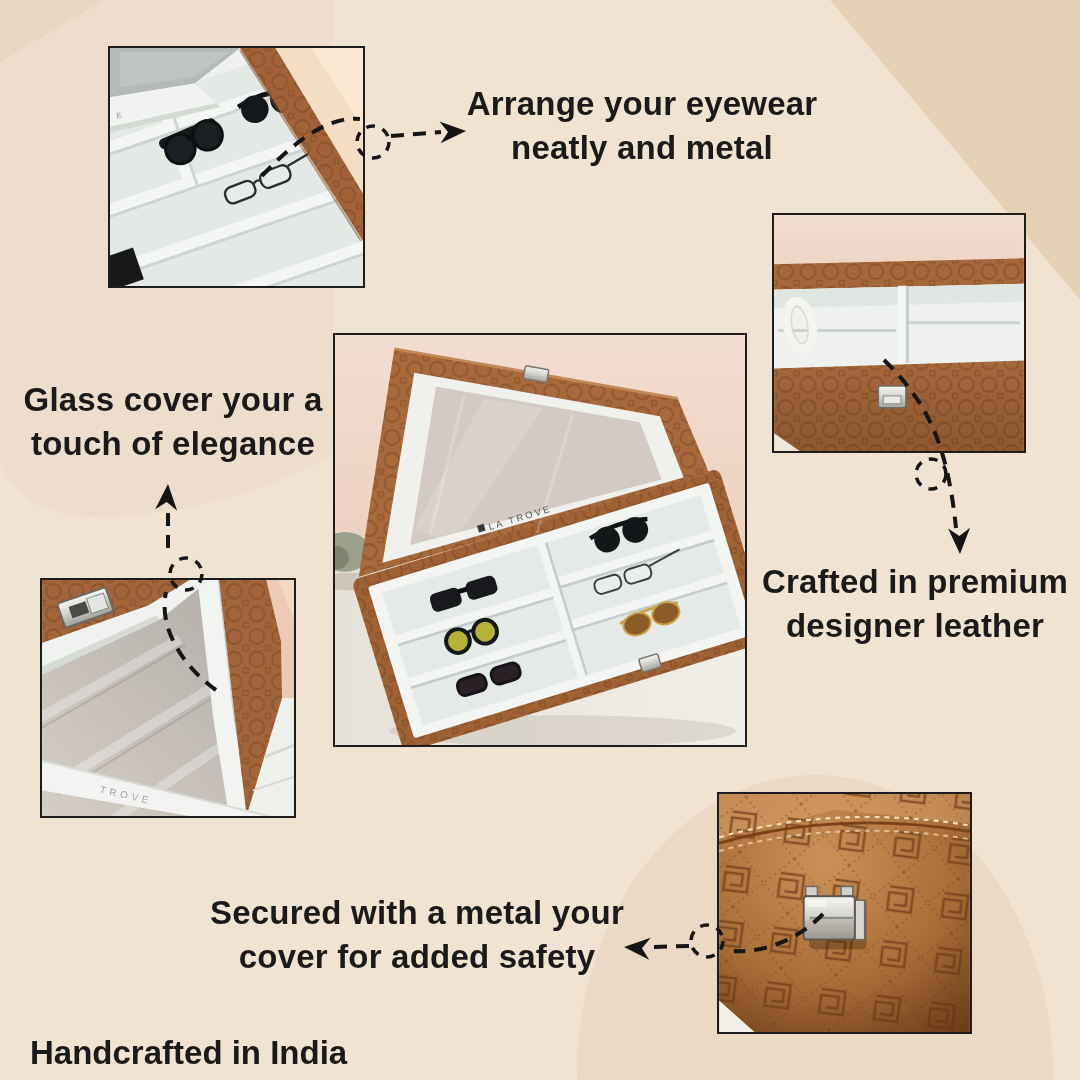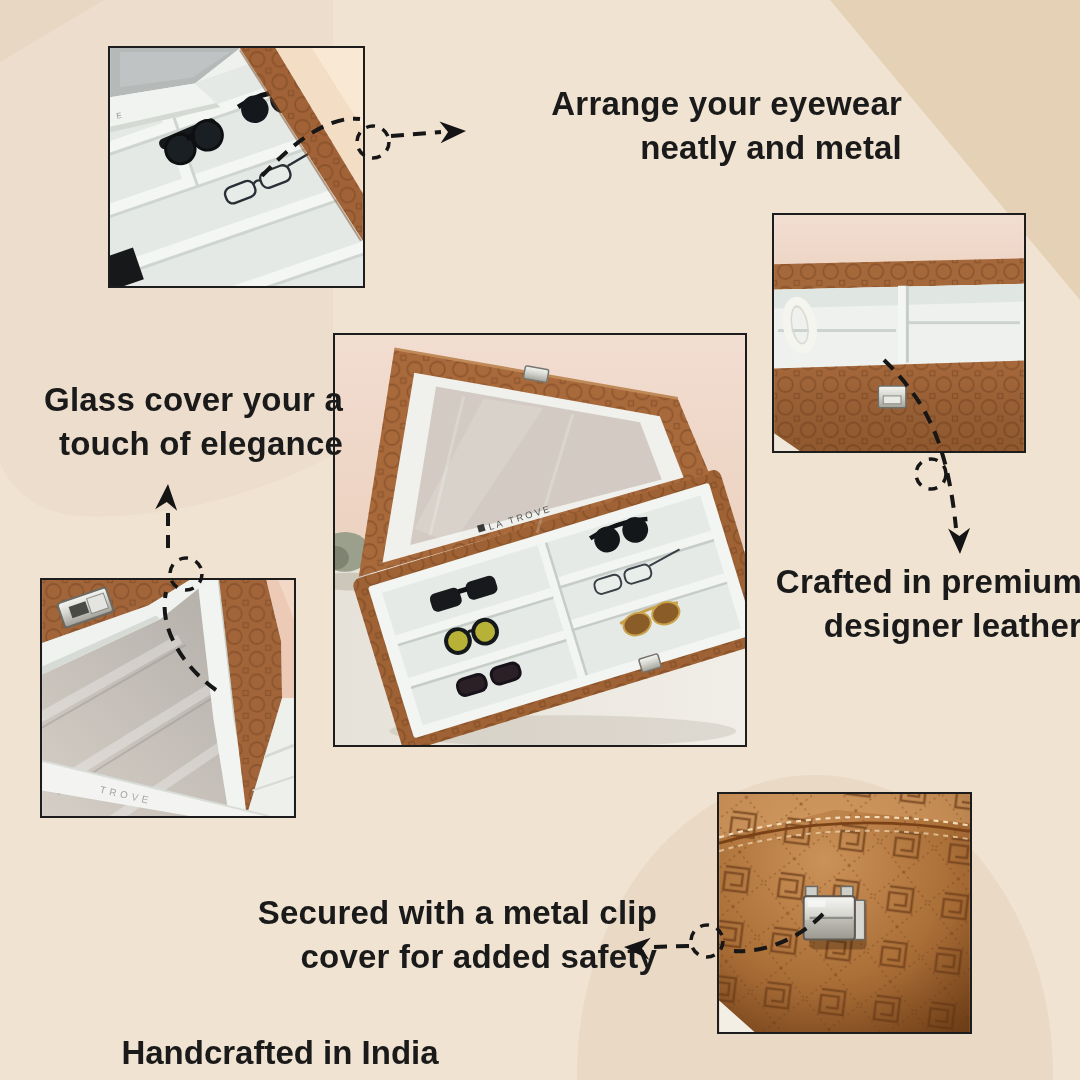--- a/index.html
+++ b/index.html
@@ -5,23 +5,23 @@
   html,body{margin:0;padding:0;background:#d8cbb8;}
   .canvas{position:relative;width:1080px;height:1080px;overflow:hidden;
     background:#f0e3d2;font-family:"Liberation Sans","DejaVu Sans",sans-serif;}
   .bg-svg,.arrow-svg{position:absolute;left:0;top:0;width:1080px;height:1080px;}
   .bg-svg{z-index:0;}
   .arrow-svg{z-index:3;pointer-events:none;}
   .photo{position:absolute;z-index:1;border:2.5px solid #1d1d1d;box-sizing:border-box;
     overflow:hidden;background:#eef1ee;}
   .photo svg{display:block;width:100%;height:100%;}
   .note{position:absolute;z-index:2;color:#1a1a1a;font-weight:700;font-size:33px;
-    line-height:44px;text-align:right;letter-spacing:.2px;}
+    line-height:44px;text-align:center;letter-spacing:.2px;}
   .footer-note{position:absolute;z-index:2;color:#1a1a1a;font-weight:700;font-size:33px;
-    line-height:44px;text-align:center;}
+    line-height:44px;text-align:left;}
   #photoA{left:108px;top:46px;width:257px;height:242px;}
   #photoB{left:772px;top:213px;width:254px;height:240px;}
   #photoC{left:333px;top:333px;width:414px;height:414px;}
   #photoD{left:40px;top:578px;width:256px;height:240px;}
   #photoE{left:717px;top:792px;width:255px;height:242px;}
   #noteArrange{left:382px;top:82px;width:520px;}
   #noteGlass{left:3px;top:378px;width:340px;}
   #noteCrafted{left:748px;top:560px;width:334px;}
   #noteSecured{left:177px;top:891px;width:480px;}
   #noteFooter{left:30px;top:1031px;width:500px;}
@@ -333,18 +333,18 @@
   </div>
   <div class="note" id="noteGlass">
     <div>Glass cover your a</div>
     <div>touch of elegance</div>
   </div>
   <div class="note" id="noteCrafted">
     <div>Crafted in premium</div>
     <div>designer leather</div>
   </div>
   <div class="note" id="noteSecured">
-    <div>Secured with a metal clip</div>
+    <div>Secured with a metal your</div>
     <div>cover for added safety</div>
   </div>
   <div class="footer-note" id="noteFooter">Handcrafted in India</div>
 
 </div>
 
 </body></html>

